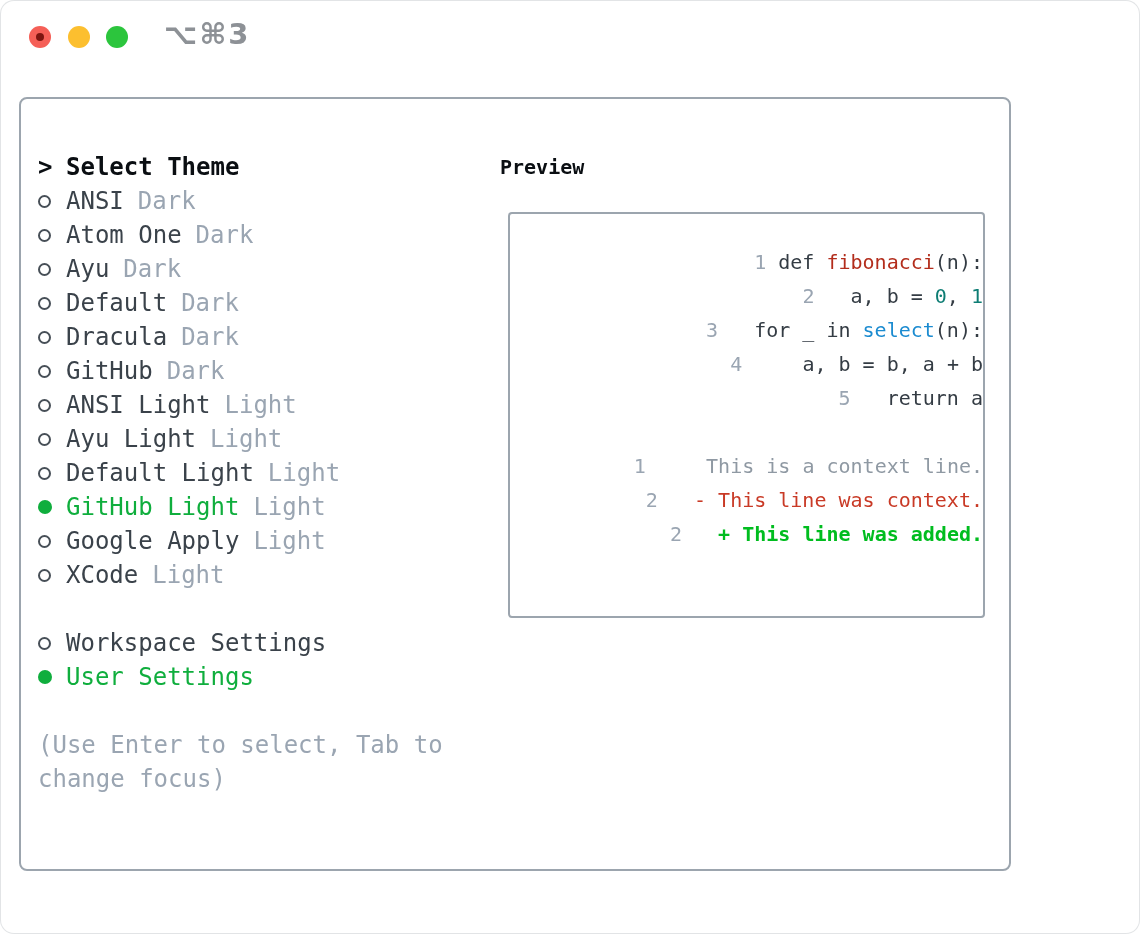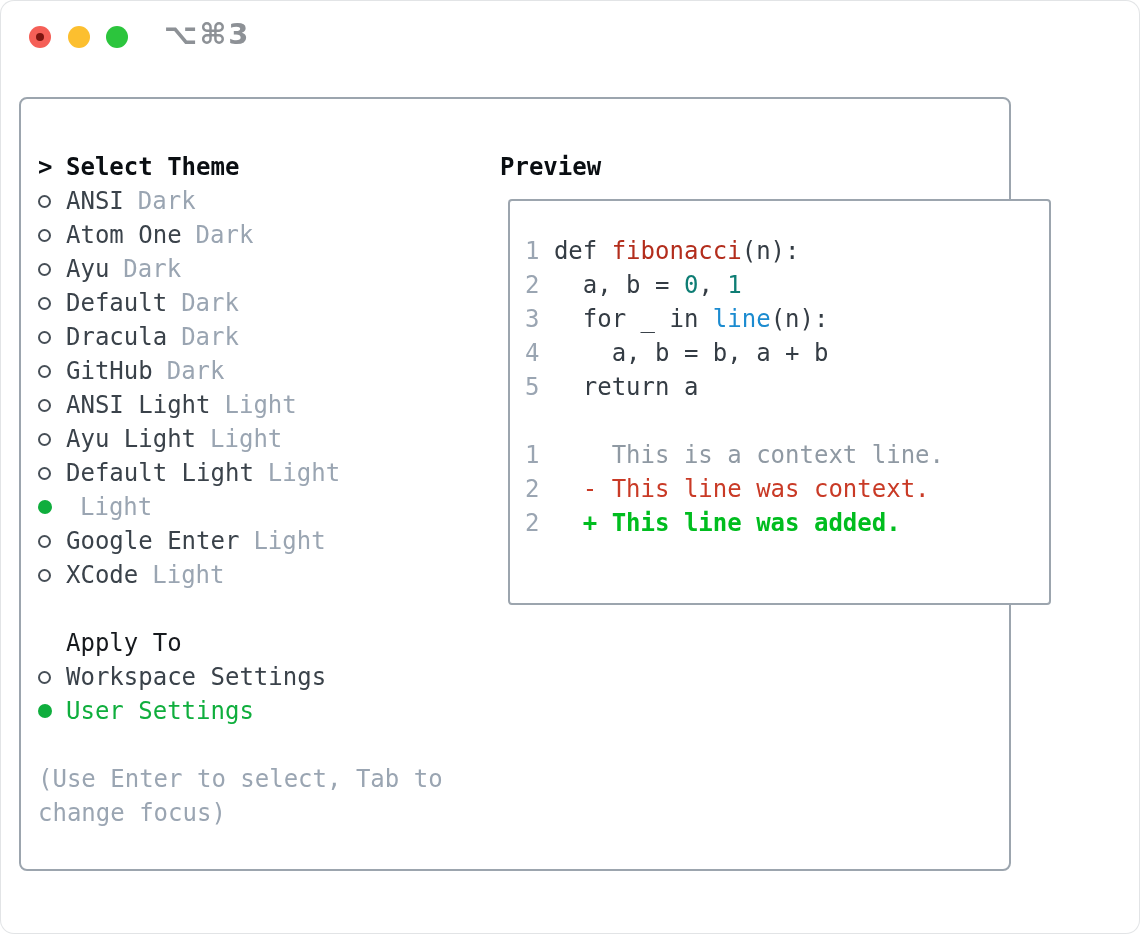--- a/index.html
+++ b/index.html
@@ -60,24 +60,24 @@
   .hdr { font-weight: bold; color: #0a0e12; }
   .subhdr { color: #16191d; }
   .item-label { color: #3a424a; }
   .item.sel .item-label { color: #0fae3d; }
   .tag { color: #9aa5b2; margin-left: 14px; }
   .hint {
     margin-top: 34px; width: 424px;
     line-height: 34px; color: #9aa5b2; white-space: normal;
   }
   
-  .col-right { position: absolute; left: 479px; top: 51px; font-size: 24px; }
+  .col-right { position: absolute; left: 479px; top: 51px; font-size: 20px; text-align: right; }
   .preview-box {
-    margin-left: 8px; margin-top: 15px;
-    width: 543px; height: 406px;
+    margin-left: 8px; margin-top: 28px;
+    width: 477px; height: 406px;
     box-sizing: border-box;
     border: 2px solid #9ca5ae;
     border-radius: 4px;
     padding: 36px 0 0 15px;
     overflow: hidden;
     background: #ffffff;
   }
   .cline { height: 34px; white-space: pre; color: #343c44; }
   .ln { display: inline-block; width: 1ch; margin-right: 1ch; color: #9aa5b2; }
   .tok-plain    { color: #343c44; }
@@ -111,48 +111,44 @@
       <div id="theme-rows">
           <div class="row item"><span class="marker"><span class="dot"></span></span><span class="item-label">ANSI</span><span class="tag">Dark</span></div>
           <div class="row item"><span class="marker"><span class="dot"></span></span><span class="item-label">Atom One</span><span class="tag">Dark</span></div>
           <div class="row item"><span class="marker"><span class="dot"></span></span><span class="item-label">Ayu</span><span class="tag">Dark</span></div>
           <div class="row item"><span class="marker"><span class="dot"></span></span><span class="item-label">Default</span><span class="tag">Dark</span></div>
           <div class="row item"><span class="marker"><span class="dot"></span></span><span class="item-label">Dracula</span><span class="tag">Dark</span></div>
           <div class="row item"><span class="marker"><span class="dot"></span></span><span class="item-label">GitHub</span><span class="tag">Dark</span></div>
           <div class="row item"><span class="marker"><span class="dot"></span></span><span class="item-label">ANSI Light</span><span class="tag">Light</span></div>
           <div class="row item"><span class="marker"><span class="dot"></span></span><span class="item-label">Ayu Light</span><span class="tag">Light</span></div>
           <div class="row item"><span class="marker"><span class="dot"></span></span><span class="item-label">Default Light</span><span class="tag">Light</span></div>
-          <div class="row item sel"><span class="marker"><span class="dot on"></span></span><span class="tag">Light</span></div>
-          <div class="row item"><span class="marker"><span class="dot"></span></span><span class="item-label">Google Enter</span><span class="tag">Light</span></div>
+          <div class="row item sel"><span class="marker"><span class="dot on"></span></span><span class="item-label">GitHub Light</span><span class="tag">Light</span></div>
+          <div class="row item"><span class="marker"><span class="dot"></span></span><span class="item-label">Google Apply</span><span class="tag">Light</span></div>
           <div class="row item"><span class="marker"><span class="dot"></span></span><span class="item-label">XCode</span><span class="tag">Light</span></div>
         </div>
 
       <div class="row"></div>
 
-      <div class="row">
-        <span class="marker"></span>
-        <span class="subhdr">Apply To</span>
-      </div>
 
       <div id="apply-rows">
           <div class="row item"><span class="marker"><span class="dot"></span></span><span class="item-label">Workspace Settings</span></div>
           <div class="row item sel"><span class="marker"><span class="dot on"></span></span><span class="item-label">User Settings</span></div>
         </div>
 
       <div class="hint">(Use Enter to select, Tab to change focus)</div>
     </div>
 
     <div class="col-right">
       <div class="row">
         <span class="hdr">Preview</span>
       </div>
       <div class="preview-box" id="preview-lines">
           <div class="cline"><span class="ln">1</span><span class="tok-plain">def </span><span class="tok-function">fibonacci</span><span class="tok-plain">(n):</span></div>
           <div class="cline"><span class="ln">2</span><span class="tok-plain">  a, b = </span><span class="tok-number">0</span><span class="tok-plain">, </span><span class="tok-number">1</span></div>
-          <div class="cline"><span class="ln">3</span><span class="tok-plain">  for _ in </span><span class="tok-builtin">line</span><span class="tok-plain">(n):</span></div>
+          <div class="cline"><span class="ln">3</span><span class="tok-plain">  for _ in </span><span class="tok-builtin">select</span><span class="tok-plain">(n):</span></div>
           <div class="cline"><span class="ln">4</span><span class="tok-plain">    a, b = b, a + b</span></div>
           <div class="cline"><span class="ln">5</span><span class="tok-plain">  return a</span></div>
           <div class="cline"><span class="ln"></span></div>
           <div class="cline"><span class="ln">1</span><span class="tok-context">    This is a context line.</span></div>
           <div class="cline"><span class="ln">2</span><span class="tok-deleted">  - This line was context.</span></div>
           <div class="cline"><span class="ln">2</span><span class="tok-added">  + This line was added.</span></div>
         </div>
     </div>
 
   </div>

